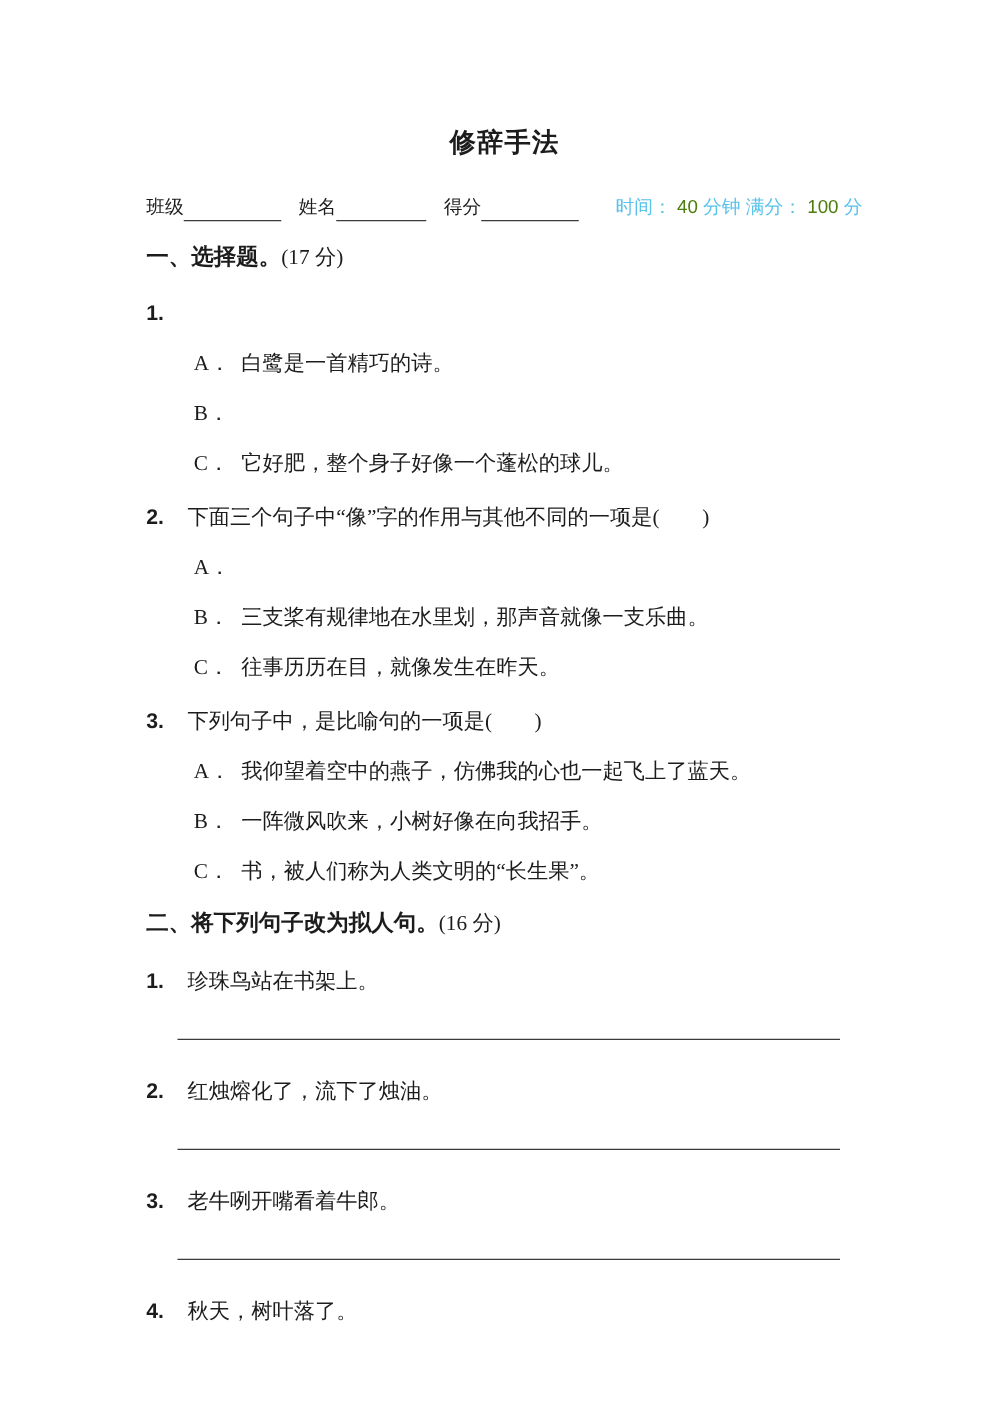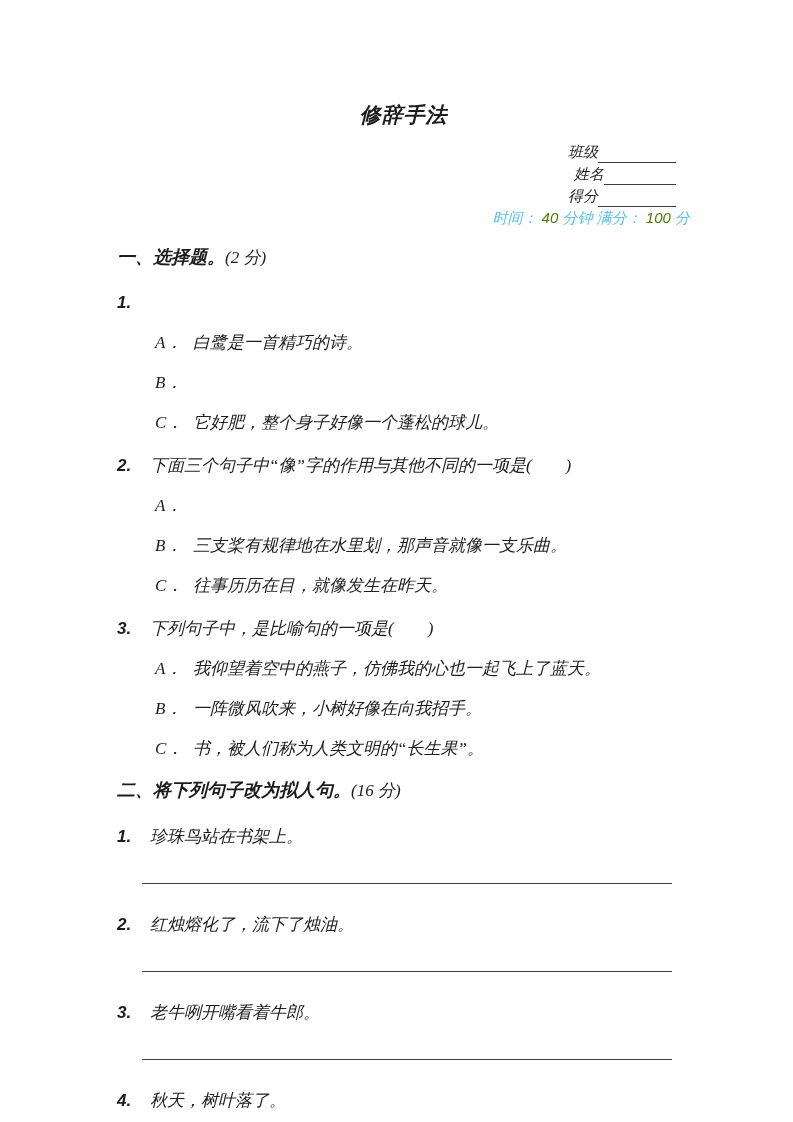--- a/index.html
+++ b/index.html
@@ -8,45 +8,43 @@
     background: #ffffff;
   }
   .page {
     position: relative;
     width: 793px;
     height: 1122px;
     background: #ffffff;
     font-family: "Liberation Serif", "DejaVu Serif", serif;
     color: #1c1c1c;
     overflow: hidden;
-    font-style: italic;
   }
   .content {
     position: absolute;
     left: 117px;
     top: 0;
     width: 573px;
   }
   .doc-title {
     margin: 100px 0 0 0;
     text-align: center;
     font-size: 21px;
     font-weight: bold;
     line-height: 30px;
     letter-spacing: 1px;
     font-family: "Liberation Sans", "DejaVu Sans", sans-serif;
   }
   .meta-row {
     display: flex;
     align-items: flex-end;
-    margin-top: 11px;
+    margin-top: 25px;
     font-size: 15px;
     line-height: 22px;
     white-space: nowrap;
-    flex-direction: column;
   }
   .meta-field { display: inline-flex; align-items: flex-end; margin-right: 14px; }
   .blank {
     display: inline-block;
     width: 72px;
     height: 16px;
     border-bottom: 1px solid #3a3a3a;
   }
   .blank.wide { width: 78px; }
   .exam-info {
@@ -127,21 +125,21 @@
         <span class="cyan">时间：</span>
         <span class="blue">40</span>
         <span class="cyan"> 分钟 </span>
         <span class="cyan">满分：</span>
         <span class="blue">100</span>
         <span class="cyan"> 分</span>
       </span>
     </div>
 
     <div class="sec-heading">
-      <span>一、选择题。</span><span class="sec-points">(2 分)</span>
+      <span>一、选择题。</span><span class="sec-points">(17 分)</span>
     </div>
 
     <div class="q-row">
       <span class="q-num">1.</span>
     </div>
     <div class="opt-row">
       <span class="opt-letter">A．</span>
       <span class="opt-text">白鹭是一首精巧的诗。</span>
     </div>
     <div class="opt-row">

